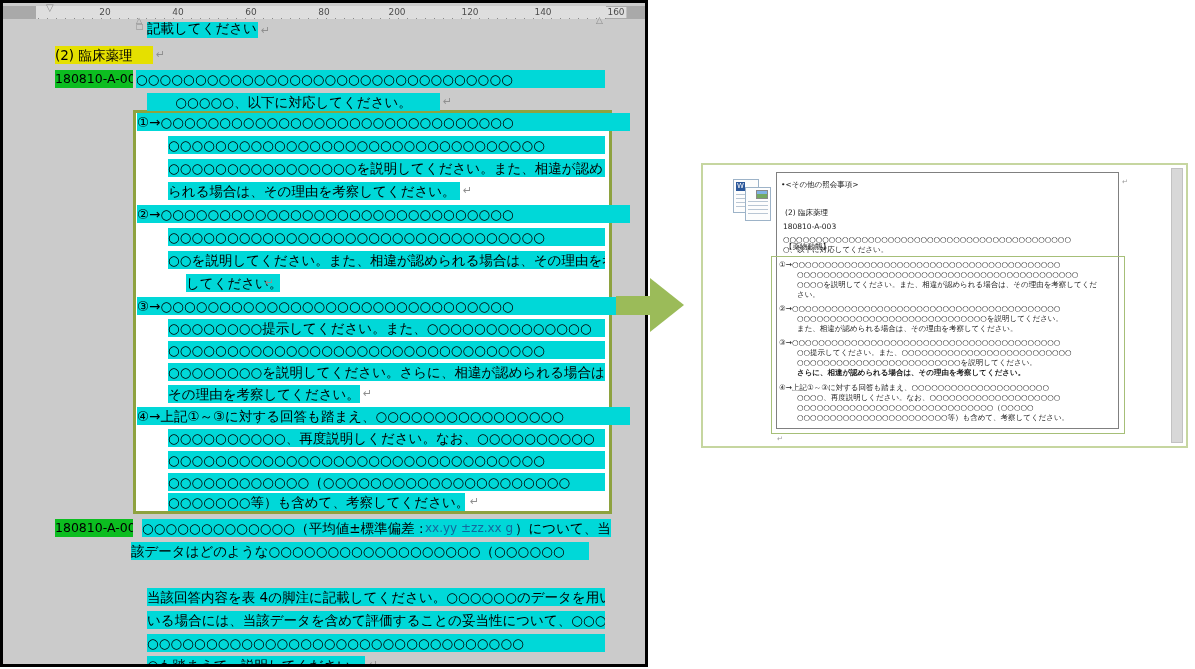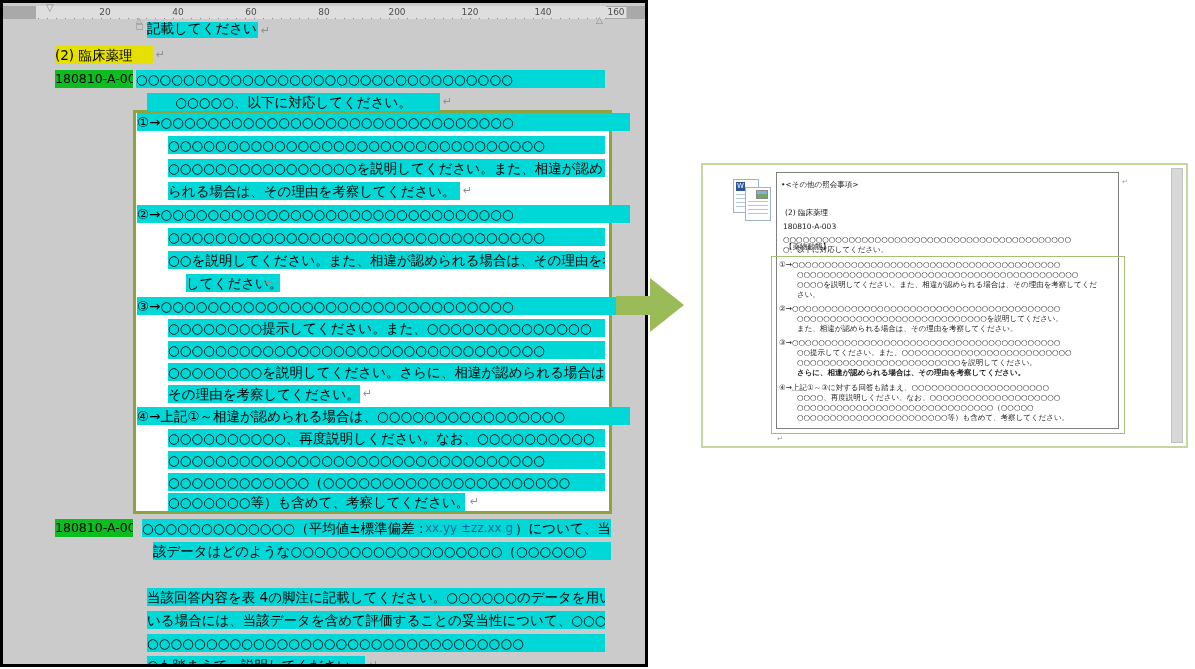--- a/index.html
+++ b/index.html
@@ -120,38 +120,38 @@
       <span class="band hl-c" style="width:437px;">○○○○○○○○提示してください。また、○○○○○○○○○○○○○○</span></div>
     <div class="ln" style="left:168px;top:341px;">
       <span class="band hl-c" style="width:437px;">○○○○○○○○○○○○○○○○○○○○○○○○○○○○○○○○</span></div>
     <div class="ln" style="left:168px;top:363px;">
       <span class="band hl-c" style="width:437px;">○○○○○○○○を説明してください。さらに、相違が認められる場合は、</span></div>
     <div class="ln" style="left:168px;top:385px;">
       <span class="band hl-c" style="width:192px;">その理由を考察してください。</span></div>
     <span class="pmark" style="left:363px;top:385px;">↵</span>
 
     <div class="ln" style="left:137px;top:407px;">
-      <span class="band hl-c" style="width:493px;">④→上記①～相違が認められる場合は、○○○○○○○○○○○○○○○○</span></div>
+      <span class="band hl-c" style="width:493px;">④→上記①～③に対する回答も踏まえ、○○○○○○○○○○○○○○○○</span></div>
     <div class="ln" style="left:168px;top:429px;">
       <span class="band hl-c" style="width:437px;">○○○○○○○○○○、再度説明しください。なお、○○○○○○○○○○</span></div>
     <div class="ln" style="left:168px;top:451px;">
       <span class="band hl-c" style="width:437px;">○○○○○○○○○○○○○○○○○○○○○○○○○○○○○○○○</span></div>
     <div class="ln" style="left:168px;top:473px;">
       <span class="band hl-c" style="width:437px;">○○○○○○○○○○○○（○○○○○○○○○○○○○○○○○○○○○</span></div>
     <div class="ln" style="left:168px;top:493px;">
       <span class="band hl-c" style="width:297px;">○○○○○○○等）も含めて、考察してください。</span></div>
     <span class="pmark" style="left:470px;top:493px;">↵</span>
 
     <div class="ln" style="left:55px;top:519px;font-size:12.5px;">
       <span class="band hl-g" style="width:78px;">180810-A-004</span>
     </div>
     <div class="ln" style="left:136px;top:519px;margin-left:6px;">
       <span class="band hl-c" style="width:283px;">○○○○○○○○○○○○○（平均値±標準偏差：</span><span class="band hl-c blue-val" style="width:90px;font-size:12px;">xx.yy ±zz.xx g</span><span class="band hl-c" style="width:96px;">）について、当</span>
     </div>
-    <div class="ln" style="left:153px;top:542px;">
+    <div class="ln" style="left:131px;top:542px;">
       <span class="band hl-c" style="width:458px;">該データはどのような○○○○○○○○○○○○○○○○○○（○○○○○○</span></div>
     <div class="ln" style="left:147px;top:588px;">
       <span class="band hl-c" style="width:458px;">当該回答内容を表 4の脚注に記載してください。○○○○○○のデータを用いて</span></div>
     <div class="ln" style="left:147px;top:611px;">
       <span class="band hl-c" style="width:458px;">いる場合には、当該データを含めて評価することの妥当性について、○○○○○</span></div>
     <div class="ln" style="left:147px;top:634px;">
       <span class="band hl-c" style="width:458px;">○○○○○○○○○○○○○○○○○○○○○○○○○○○○○○○○</span></div>
     <div class="ln" style="left:147px;top:656px;">
       <span class="band hl-c" style="width:218px;">○も踏まえて、説明してください。</span></div>
     <span class="pmark" style="left:369px;top:656px;">↵</span>

